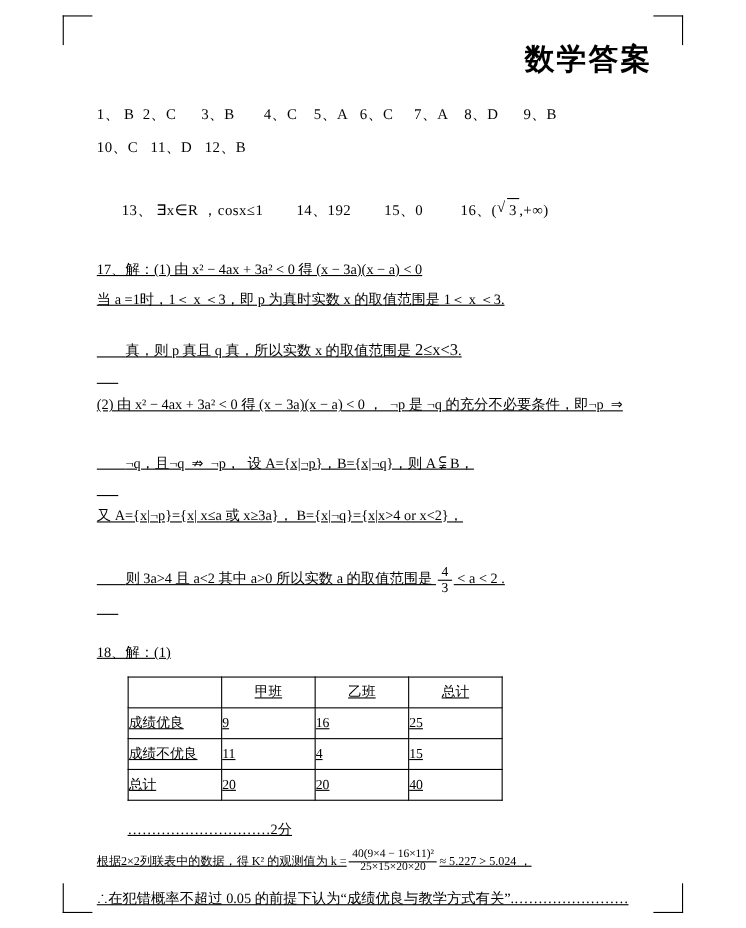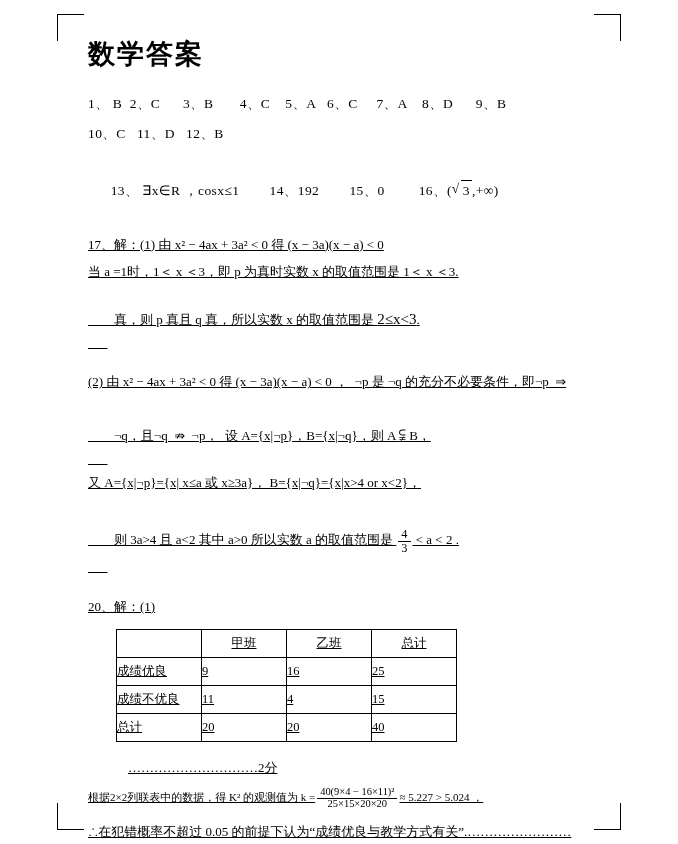--- a/index.html
+++ b/index.html
@@ -21,21 +21,21 @@
   .crop.tr{right:57px;top:14px;border-right:1px solid #000;border-top:1px solid #000;}
   .crop.bl{left:57px;bottom:14px;border-left:1px solid #000;border-bottom:1px solid #000;}
   .crop.br{right:57px;bottom:14px;border-right:1px solid #000;border-bottom:1px solid #000;}
 
   .content{position:absolute;left:88px;top:28px;width:505px;}
 
   h1.title{
     font-family:"Liberation Serif", serif;
     font-size:27px;
     font-weight:700;
-    text-align:left;
+    text-align:right;
     margin:8px 0 22px 0;
     letter-spacing:2px;
   }
   .line{
     font-size:13.5px;
     line-height:1.55;
     margin:0 0 9px 0;
     white-space:pre-wrap;
   }
   .line.ans{letter-spacing:0.4px;}
@@ -92,32 +92,32 @@
     <p class="line ans" style="margin-top:14px;">
       <span>13、 ∃x∈R ，cosx≤1        14、192        15、0         16、(</span><span class="sqrt"><span class="rad">3</span></span><span>,+∞)</span>
     </p>
 
     <div class="blk">
       <p class="para">17、解：(1) 由 x² − 4ax + 3a² &lt; 0 得 (x − 3a)(x − a) &lt; 0</p>
       <p class="para tight">当 a =1时，1＜ x ＜3，即 p 为真时实数 x 的取值范围是 1＜ x ＜3.</p>
       <p class="para tight">
         <span>真，则 p 真且 q 真，所以实数 x 的取值范围是 </span><span style="font-size:15px;">2≤x&lt;3</span><span>.</span>
       </p>
-      <p class="para" style="margin-top:16px;">(2) 由 x² − 4ax + 3a² &lt; 0 得 (x − 3a)(x − a) &lt; 0 ，  ¬p 是 ¬q 的充分不必要条件，即¬p  ⇒</p>
+      <p class="para" style="margin-top:2px;">(2) 由 x² − 4ax + 3a² &lt; 0 得 (x − 3a)(x − a) &lt; 0 ，  ¬p 是 ¬q 的充分不必要条件，即¬p  ⇒</p>
       <p class="para tight">
         <span>¬q，且¬q  ⇏  ¬p，  设 A={x|¬p}，B={x|¬q}，则 A </span><span style="font-size:16px;">⫋</span><span> B，</span>
       </p>
       <p class="para tight">又 A={x|¬p}={x| x≤a 或 x≥3a}， B={x|¬q}={x|x&gt;4 or x&lt;2}，</p>
       <p class="para" style="margin-top:10px;">
         <span>则 3a&gt;4 且 a&lt;2 其中 a&gt;0 所以实数 a 的取值范围是 </span><span class="frac"><span class="num">4</span><span class="den">3</span></span><span> &lt; a &lt; 2 .</span>
       </p>
     </div>
 
     <div class="blk" style="margin-top:16px;">
-      <p class="para">20、解：(1)</p>
+      <p class="para">18、解：(1)</p>
 
       <table class="stat">
         <thead>
           <tr>
             <th class="c0"></th>
             <th class="c1">甲班</th>
             <th class="c2">乙班</th>
             <th class="c3">总计</th>
           </tr>
         </thead>
@@ -136,21 +136,21 @@
           </tr>
           <tr>
             <td>总计</td>
             <td>20</td>
             <td>20</td>
             <td>40</td>
           </tr>
         </tbody>
       </table>
 
-      <p class="para" style="margin-top:14px;margin-left:40px;">…………………………2分</p>
+      <p class="para" style="margin-top:14px;margin-left:28px;">…………………………2分</p>
 
       <p class="mathline">
         <span>根据2×2列联表中的数据，得 K² 的观测值为 k =</span><span class="frac"><span class="num">40(9×4 − 16×11)²</span><span class="den">25×15×20×20</span></span><span>≈ 5.227 &gt; 5.024 ，</span>
       </p>
 
       <p class="para" style="margin-top:10px;">∴在犯错概率不超过 0.05 的前提下认为“成绩优良与教学方式有关”.……………………</p>
 
     </div>
 
   </div>

